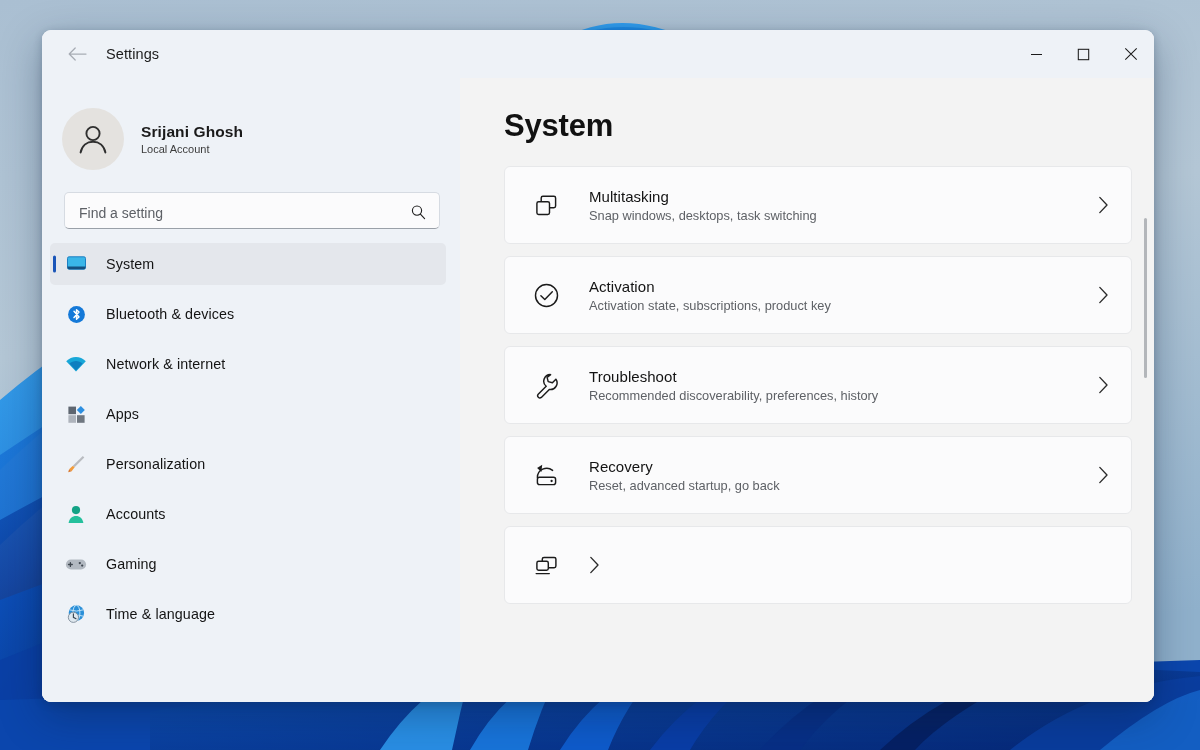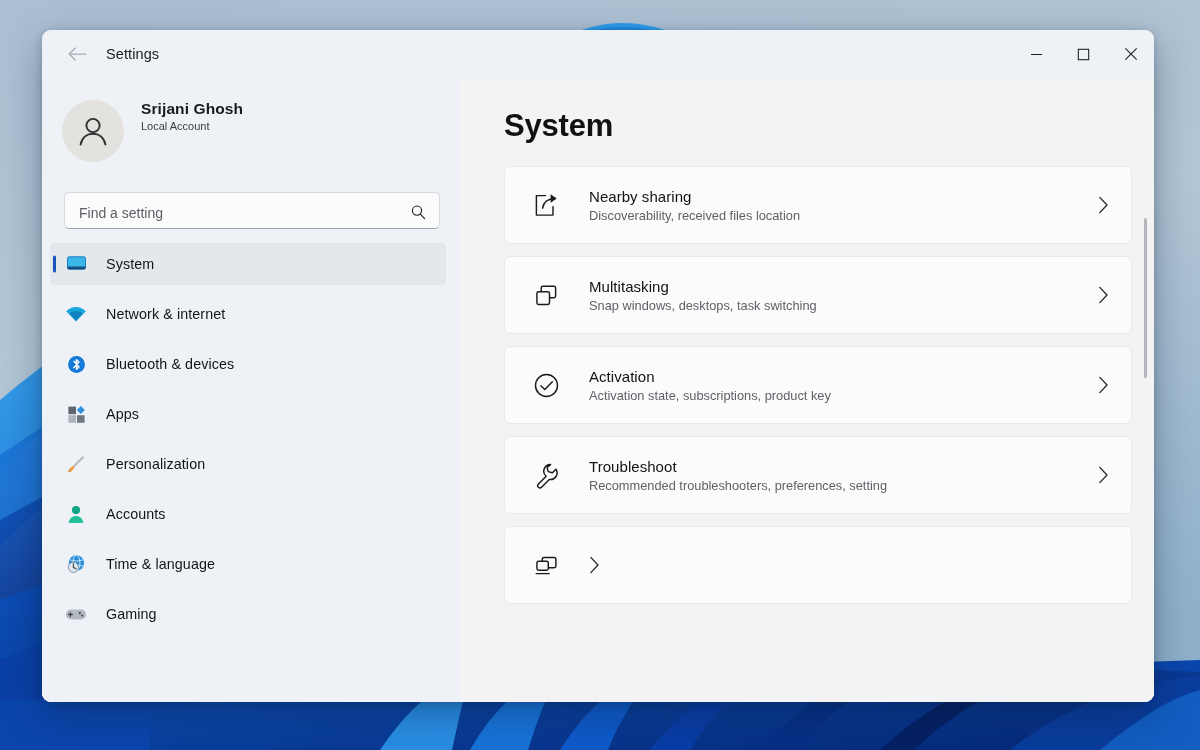--- a/index.html
+++ b/index.html
@@ -89,21 +89,21 @@
   .sidebar {
     width: 418px;
     flex: none;
     background: #eef2f7;
     padding: 0;
     position: relative;
   }
 
   .account {
     display: flex;
-    align-items: flex-start;
+    align-items: center;
     padding: 22px 0 0 20px;
     height: 100px;
   }
   .avatar {
     width: 62px; height: 62px;
     border-radius: 50%;
     background: #e4e2df;
     display: flex; align-items: center; justify-content: center;
     flex: none;
   }
@@ -361,36 +361,36 @@
                 <rect x="1.5" y="1.8" width="18" height="12.4" rx="1.6" fill="#3ab6e8"></rect>
                 <rect x="1.5" y="1.8" width="18" height="12.4" rx="1.6" fill="none" stroke="#1c7fc2" stroke-width="1"></rect>
                 <path d="M1.5 11.6 H19.5 V12.6 A1.6 1.6 0 0 1 17.9 14.2 H3.1 A1.6 1.6 0 0 1 1.5 12.6 Z" fill="#15507f"></path>
               </svg>
             </span>
             <span class="nav-label">System</span>
           </div>
 
           <div class="navitem">
             <span class="nav-ico">
+              <svg width="19" height="19" viewBox="0 0 19 19">
+                <circle cx="9.5" cy="9.5" r="8.4" fill="#1479d8"></circle>
+                <path d="M7 6.3 L12 12 L9.5 14.2 V4.8 L12 7 L7 12.6" fill="none" stroke="#fff" stroke-width="1.45" stroke-linejoin="round" stroke-linecap="round"></path>
+              </svg>
+            </span>
+            <span class="nav-label">Bluetooth &amp; devices</span>
+          </div>
+
+          <div class="navitem">
+            <span class="nav-ico">
               <svg width="22" height="17" viewBox="0 0 22 17">
                 <path d="M1.2 5.2 C4 2.3 7.4 0.9 11 0.9 C14.6 0.9 18 2.3 20.8 5.2 L11 15.6 Z" fill="#18a7d8"></path>
                 <path d="M4.4 7.6 C6.3 5.9 8.6 5 11 5 C13.4 5 15.7 5.9 17.6 7.6 L11 14.6 Z" fill="#0f7fbf"></path>
               </svg>
             </span>
             <span class="nav-label">Network &amp; internet</span>
-          </div>
-
-          <div class="navitem">
-            <span class="nav-ico">
-              <svg width="19" height="19" viewBox="0 0 19 19">
-                <circle cx="9.5" cy="9.5" r="8.4" fill="#1479d8"></circle>
-                <path d="M7 6.3 L12 12 L9.5 14.2 V4.8 L12 7 L7 12.6" fill="none" stroke="#fff" stroke-width="1.45" stroke-linejoin="round" stroke-linecap="round"></path>
-              </svg>
-            </span>
-            <span class="nav-label">Bluetooth &amp; devices</span>
           </div>
 
           <div class="navitem">
             <span class="nav-ico">
               <svg width="19" height="19" viewBox="0 0 19 19">
                 <rect x="1.4" y="1.6" width="7.6" height="7.6" fill="#5e6670"></rect>
                 <rect x="1.4" y="10.2" width="7.6" height="7.6" fill="#aeb4bc"></rect>
                 <rect x="10" y="10.2" width="7.6" height="7.6" fill="#6f7780"></rect>
                 <path d="M13.8 0.9 L17.8 4.9 L13.8 8.9 L9.8 4.9 Z" fill="#2d8fe0"></path>
               </svg>
@@ -410,45 +410,45 @@
           </div>
 
           <div class="navitem">
             <span class="nav-ico">
               <svg width="18" height="19" viewBox="0 0 18 19">
                 <circle cx="9" cy="5.1" r="4.1" fill="#13a386"></circle>
                 <path d="M1.6 18 C2.3 13.4 5.3 10.9 9 10.9 C12.7 10.9 15.7 13.4 16.4 18 Z" fill="#24c09c"></path>
               </svg>
             </span>
             <span class="nav-label">Accounts</span>
+          </div>
+
+          <div class="navitem">
+            <span class="nav-ico">
+              <svg width="22" height="15" viewBox="0 0 22 15">
+                <rect x="0.9" y="2.4" width="20.2" height="10.2" rx="5.1" fill="#b2b9c1"></rect>
+                <path d="M5.4 5.6 V9.4 M3.5 7.5 H7.3" stroke="#3f4750" stroke-width="1.3" stroke-linecap="round"></path>
+                <circle cx="14.8" cy="6.1" r="1.15" fill="#3f4750"></circle>
+                <circle cx="17.2" cy="8.6" r="1.15" fill="#3f4750"></circle>
+              </svg>
+            </span>
+            <span class="nav-label">Gaming</span>
           </div>
 
           <div class="navitem">
             <span class="nav-ico">
               <svg width="20" height="20" viewBox="0 0 20 20">
                 <circle cx="10.4" cy="9" r="7.7" fill="#2a8fd8"></circle>
                 <path d="M3.3 5.8 Q10.4 8.4 17.5 5.8 M3.3 12.2 Q10.4 9.6 17.5 12.2" fill="none" stroke="#bfe2f7" stroke-width="1"></path>
                 <ellipse cx="10.4" cy="9" rx="3.5" ry="7.7" fill="none" stroke="#bfe2f7" stroke-width="1"></ellipse>
                 <circle cx="7.4" cy="13.3" r="5.1" fill="#dfe8ef" stroke="#7d8b98" stroke-width=".9"></circle>
                 <path d="M7.4 9.8 V13.3 L10 14.7" fill="none" stroke="#3c4852" stroke-width="1.15" stroke-linecap="round"></path>
               </svg>
             </span>
             <span class="nav-label">Time &amp; language</span>
-          </div>
-
-          <div class="navitem">
-            <span class="nav-ico">
-              <svg width="22" height="15" viewBox="0 0 22 15">
-                <rect x="0.9" y="2.4" width="20.2" height="10.2" rx="5.1" fill="#b2b9c1"></rect>
-                <path d="M5.4 5.6 V9.4 M3.5 7.5 H7.3" stroke="#3f4750" stroke-width="1.3" stroke-linecap="round"></path>
-                <circle cx="14.8" cy="6.1" r="1.15" fill="#3f4750"></circle>
-                <circle cx="17.2" cy="8.6" r="1.15" fill="#3f4750"></circle>
-              </svg>
-            </span>
-            <span class="nav-label">Gaming</span>
           </div>
 
         </div>
 
         <div class="annot">
           <svg class="arrow-svg" style="left:0;top:0;width:418px;height:360px;" viewBox="0 0 418 360">
             <g>
               <path d="M219 273 L152 296" stroke="#e8242a" stroke-width="7.5" stroke-linecap="butt"></path>
               <path d="M142 300 L170 286 L166 303 Z" fill="#e8242a"></path>
             </g>
@@ -457,39 +457,20 @@
         </div>
 
       </div>
 
       <div class="content">
 
         <h1 class="page-title">System</h1>
 
         <div class="cards">
 
-          <div class="card">
-            <span class="card-ico">
-              <svg width="27" height="27" viewBox="0 0 27 27">
-                <path d="M3.4 9.6 V23.1 H20 V14.6" fill="none" stroke="#1b1b1b" stroke-width="1.45" stroke-linecap="round" stroke-linejoin="round"></path>
-                <path d="M3.4 9.6 V3.6 H12.6" fill="none" stroke="#1b1b1b" stroke-width="1.45" stroke-linecap="round" stroke-linejoin="round"></path>
-                <path d="M9.6 16.2 C10.6 9.6 15.6 6.6 22.2 6.5" fill="none" stroke="#1b1b1b" stroke-width="1.45" stroke-linecap="round"></path>
-                <path d="M17.6 2.2 L23.6 6.5 L17.6 10.8 Z" fill="#1b1b1b"></path>
-              </svg>
-            </span>
-            <div class="card-text">
-              <div class="card-title">Nearby sharing</div>
-              <div class="card-sub">Discoverability, received files location</div>
-            </div>
-            <span class="chev">
-              <svg width="11" height="18" viewBox="0 0 11 18">
-                <path d="M1.8 1.4 L9 9 L1.8 16.6" fill="none" stroke="#2a2a2a" stroke-width="1.35" stroke-linecap="round" stroke-linejoin="round"></path>
-              </svg>
-            </span>
-          </div>
 
           <div class="card">
             <span class="card-ico">
               <svg width="27" height="27" viewBox="0 0 27 27">
                 <rect x="8.2" y="4.2" width="14.4" height="11.6" rx="1.7" fill="#fbfbfc" stroke="#1b1b1b" stroke-width="1.45"></rect>
                 <rect x="3.9" y="9.8" width="12.6" height="12.6" rx="1.7" fill="#fbfbfc" stroke="#1b1b1b" stroke-width="1.45"></rect>
               </svg>
             </span>
             <div class="card-text">
               <div class="card-title">Multitasking</div>
@@ -522,29 +503,48 @@
 
           <div class="card">
             <span class="card-ico">
               <svg width="27" height="27" viewBox="0 0 27 27">
                 <path d="M17.6 2.6 A6.6 6.6 0 0 0 13.2 14.3 L5.2 22.3 A2.2 2.2 0 0 0 8.3 25.4 L16.3 17.4
                          A6.6 6.6 0 0 0 22.9 7.2 L19.4 10.7 L15.2 9.6 L14.1 5.4 Z" fill="none" stroke="#1b1b1b" stroke-width="1.45" stroke-linejoin="round" stroke-linecap="round"></path>
               </svg>
             </span>
             <div class="card-text">
               <div class="card-title">Troubleshoot</div>
-              <div class="card-sub">Recommended troubleshooters, preferences, setting</div>
+              <div class="card-sub">Recommended discoverability, preferences, history</div>
             </div>
             <span class="chev">
               <svg width="11" height="18" viewBox="0 0 11 18">
                 <path d="M1.8 1.4 L9 9 L1.8 16.6" fill="none" stroke="#2a2a2a" stroke-width="1.35" stroke-linecap="round" stroke-linejoin="round"></path>
               </svg>
             </span>
           </div>
 
+          <div class="card">
+            <span class="card-ico">
+              <svg width="27" height="27" viewBox="0 0 27 27">
+                <path d="M4.4 15.6 A9.3 9.3 0 0 1 19.6 8.4" fill="none" stroke="#1b1b1b" stroke-width="1.45" stroke-linecap="round"></path>
+                <path d="M9.2 2.8 L4.1 6 L8.4 9.9 Z" fill="#1b1b1b"></path>
+                <rect x="4.4" y="15.3" width="18.2" height="7.3" rx="2.1" fill="none" stroke="#1b1b1b" stroke-width="1.45"></rect>
+                <circle cx="18.6" cy="19" r="1.15" fill="#1b1b1b"></circle>
+              </svg>
+            </span>
+            <div class="card-text">
+              <div class="card-title">Recovery</div>
+              <div class="card-sub">Reset, advanced startup, go back</div>
+            </div>
+            <span class="chev">
+              <svg width="11" height="18" viewBox="0 0 11 18">
+                <path d="M1.8 1.4 L9 9 L1.8 16.6" fill="none" stroke="#2a2a2a" stroke-width="1.35" stroke-linecap="round" stroke-linejoin="round"></path>
+              </svg>
+            </span>
+          </div>
 
           <div class="card">
             <span class="card-ico">
               <svg width="27" height="27" viewBox="0 0 27 27">
                 <rect x="9.3" y="5.4" width="13.6" height="10.3" rx="1.7" fill="#fbfbfc" stroke="#1b1b1b" stroke-width="1.45"></rect>
                 <rect x="3.9" y="9.3" width="11.4" height="8.9" rx="1.7" fill="#fbfbfc" stroke="#1b1b1b" stroke-width="1.45"></rect>
                 <path d="M3.2 21.6 H16.3" stroke="#1b1b1b" stroke-width="1.45" stroke-linecap="round"></path>
               </svg>
             </span>
             <span class="chev">

